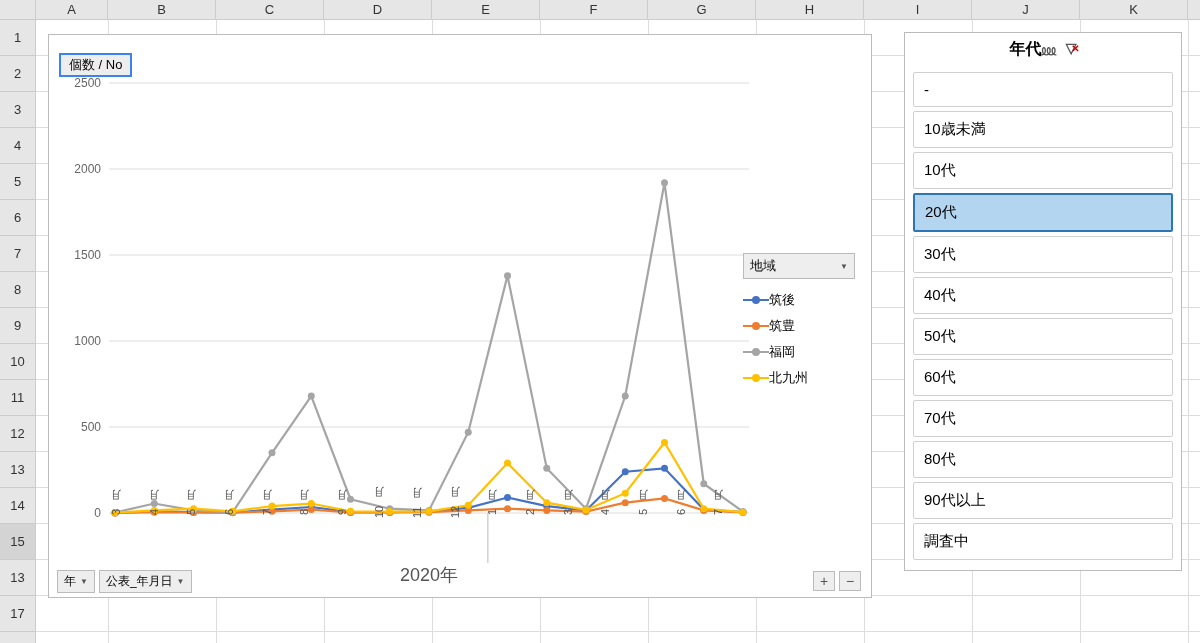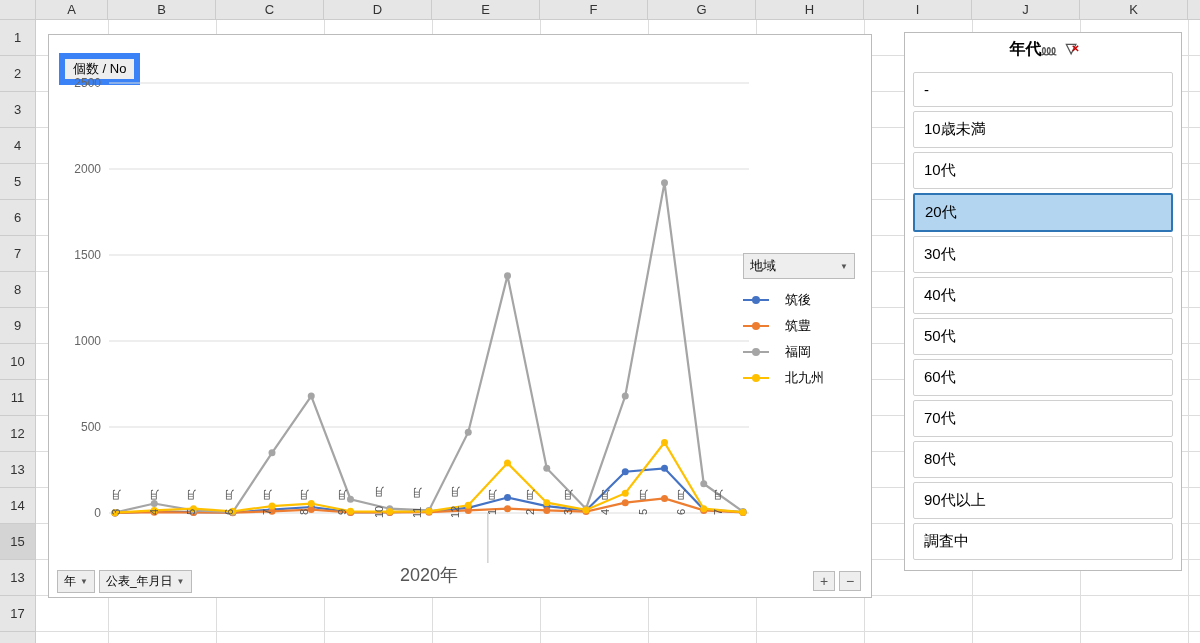--- a/index.html
+++ b/index.html
@@ -19,25 +19,25 @@
 .row-h { height: 36px; border-bottom: 1px solid #ccc; text-align: center; line-height: 36px; color: #333; font-size: 13px; }
 .row-h.sel { background: #d4d4d4; }
 
 
 .grid { position: absolute; top: 20px; left: 36px; right: 0; bottom: 0; }
 .gcol { position: absolute; top: 0; bottom: 0; border-right: 1px solid #ddd; }
 .grow { position: absolute; left: 0; right: 0; border-bottom: 1px solid #ddd; height: 36px; }
 
 
 .chart-box { position: absolute; top: 34px; left: 48px; width: 824px; height: 564px; background: #fff; border: 1px solid #bbb; }
-.chart-ylabel { position: absolute; top: 18px; left: 10px; background: #eee; border: 6px solid #3b82f6; padding: 1px 8px; font-size: 13px; }
+.chart-ylabel { position: absolute; top: 18px; left: 10px; background: #eee; border: 2px solid #3b82f6; padding: 1px 8px; font-size: 13px; }
 .plot-area { position: absolute; top: 48px; left: 60px; width: 640px; height: 430px; }
 .legend-filter { position: absolute; top: 218px; right: 16px; width: 112px; background: #eee; border: 1px solid #bbb; padding: 3px 6px; display: flex; justify-content: space-between; align-items: center; font-size: 13px; }
 .legend { position: absolute; top: 252px; right: 16px; width: 112px; }
-.legend-row { display: flex; align-items: center; gap: 16px; padding: 4px 0; font-size: 13px; }
+.legend-row { display: flex; align-items: center; gap: 0; padding: 4px 0; font-size: 13px; }
 .lswatch { width: 26px; height: 2px; position: relative; }
 .lswatch::after { content:""; position:absolute; width:8px; height:8px; border-radius:50%; top:-3px; left:9px; }
 .ls-blue { background:#4472C4; } .ls-blue::after{background:#4472C4;}
 .ls-orange{ background:#ED7D31; } .ls-orange::after{background:#ED7D31;}
 .ls-gray  { background:#A5A5A5; } .ls-gray::after{background:#A5A5A5;}
 .ls-yellow{ background:#FFC000; } .ls-yellow::after{background:#FFC000;}
 .xaxis { position:absolute; bottom:52px; left:60px; width:640px; height:50px; display:flex; }
 .xt { flex:1; text-align:center; font-size:11px; color:#555; writing-mode: vertical-rl; transform: rotate(180deg); height: 34px; }
 .year-groups{ position:absolute; bottom:10px; left:60px; width:640px; display:flex; }
 .yg{ text-align:center; font-size:18px; color:#555; border-top: none; }

